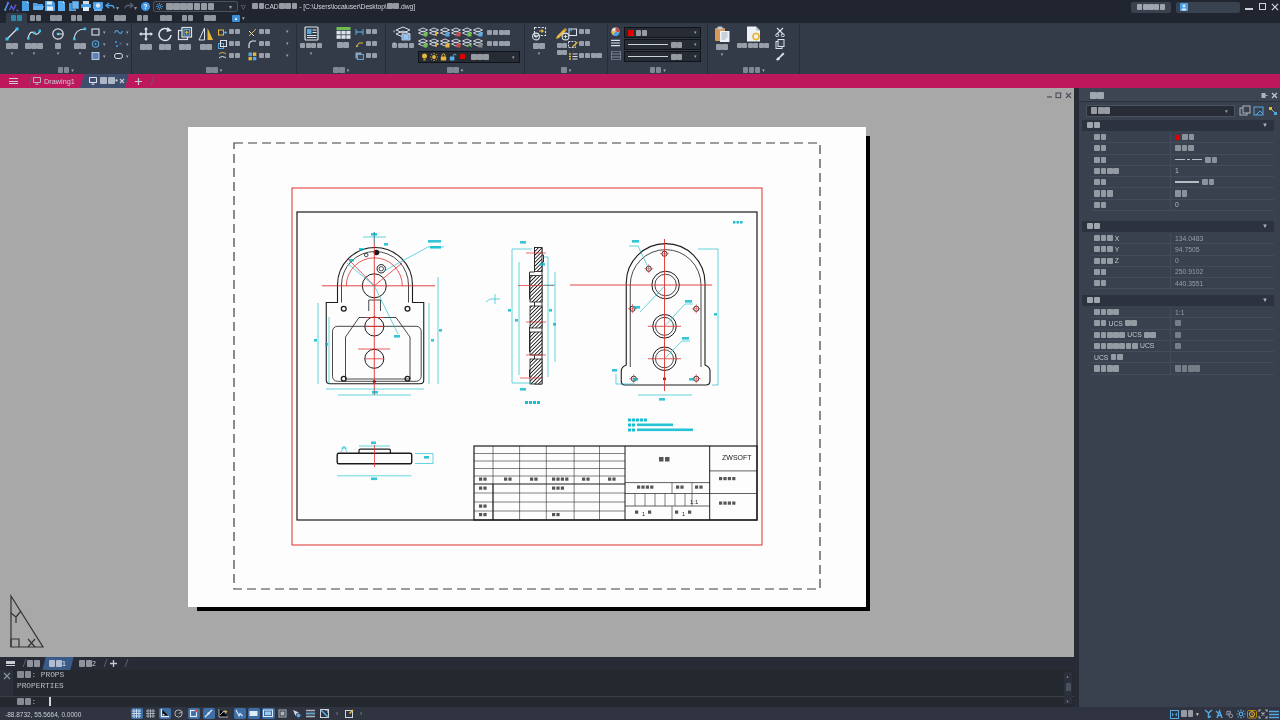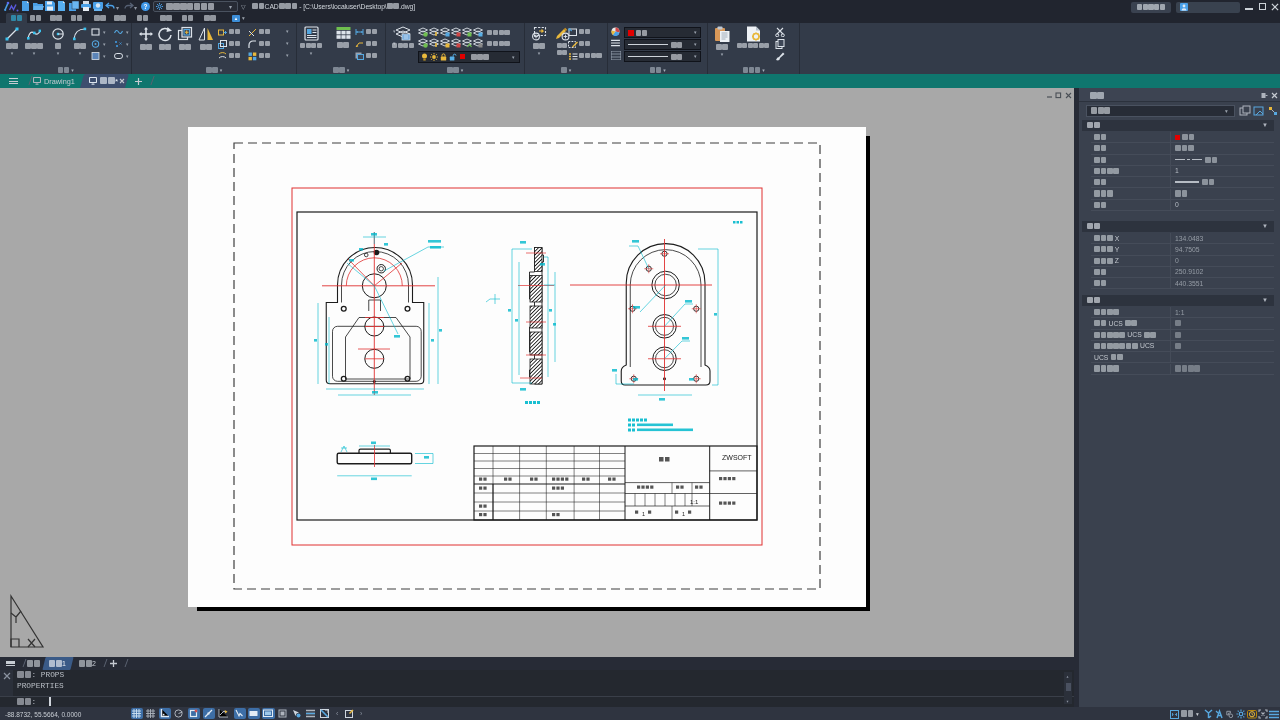--- a/index.html
+++ b/index.html
@@ -8,21 +8,21 @@
 b.h{display:inline-block;width:.84em;height:.9em;background:currentColor;
  opacity:.66;border-radius:1px;margin:0 .045em;vertical-align:-0.08em}
 .titlebar{left:0;top:0;width:1280px;height:13px;background:#21252f;color:#c6cbd2;font-size:9px}
 .tabrow{left:0;top:13px;width:1280px;height:10px;background:#21252f}
 .tab{position:absolute;top:0;height:10px;color:#ccd1d7;font-size:6.5px;line-height:10px;text-align:center}
 .tab.act{background:#333b49;color:#2fb0d8;border-radius:2px 2px 0 0}
 .ribbon{left:0;top:23px;width:1280px;height:51px;background:#333b49;color:#c9ced5}
 .rgroup{position:absolute;top:0;height:51px;border-right:1px solid #272d38}
 .rlabel{position:absolute;bottom:1px;left:0;right:0;text-align:center;font-size:6.5px;color:#a6aeb9}
 .bigbtn{position:absolute;top:3px;text-align:center;font-size:6.5px;color:#ced3d9}
-.docbar{left:0;top:74px;width:1280px;height:14px;background:#0f766e;color:#c6cbd2;font-size:8px}
+.docbar{left:0;top:74px;width:1280px;height:14px;background:#be185d;color:#c6cbd2;font-size:8px}
 .canvas{left:0;top:88px;width:1074px;height:569px;background:#a8a8a8}
 .panel{left:1079px;top:88px;width:201px;height:619px;background:#3a414e;font-size:7.5px;color:#c3c8cf}
 .sep{left:1074px;top:88px;width:5px;height:619px;background:#272b36}
 .layoutbar{left:0;top:657px;width:1074px;height:13px;background:#272b36;color:#c6cbd2;font-size:7px}
 .cmd{left:0;top:670px;width:1074px;height:37px;background:#24282f;color:#b9bec5;font-size:7.8px;font-family:"Liberation Mono",monospace}
 .status{left:0;top:707px;width:1280px;height:13px;background:#2f3440;color:#c9ced4;font-size:7.5px}
 .chip{position:absolute;top:1px;width:12px;height:11px;border-radius:2px}
 </style></head><body>
 <div class="abs titlebar">
     <svg class="abs" style="left:4px;top:1px" width="16" height="11" viewBox="0 0 16 11">

